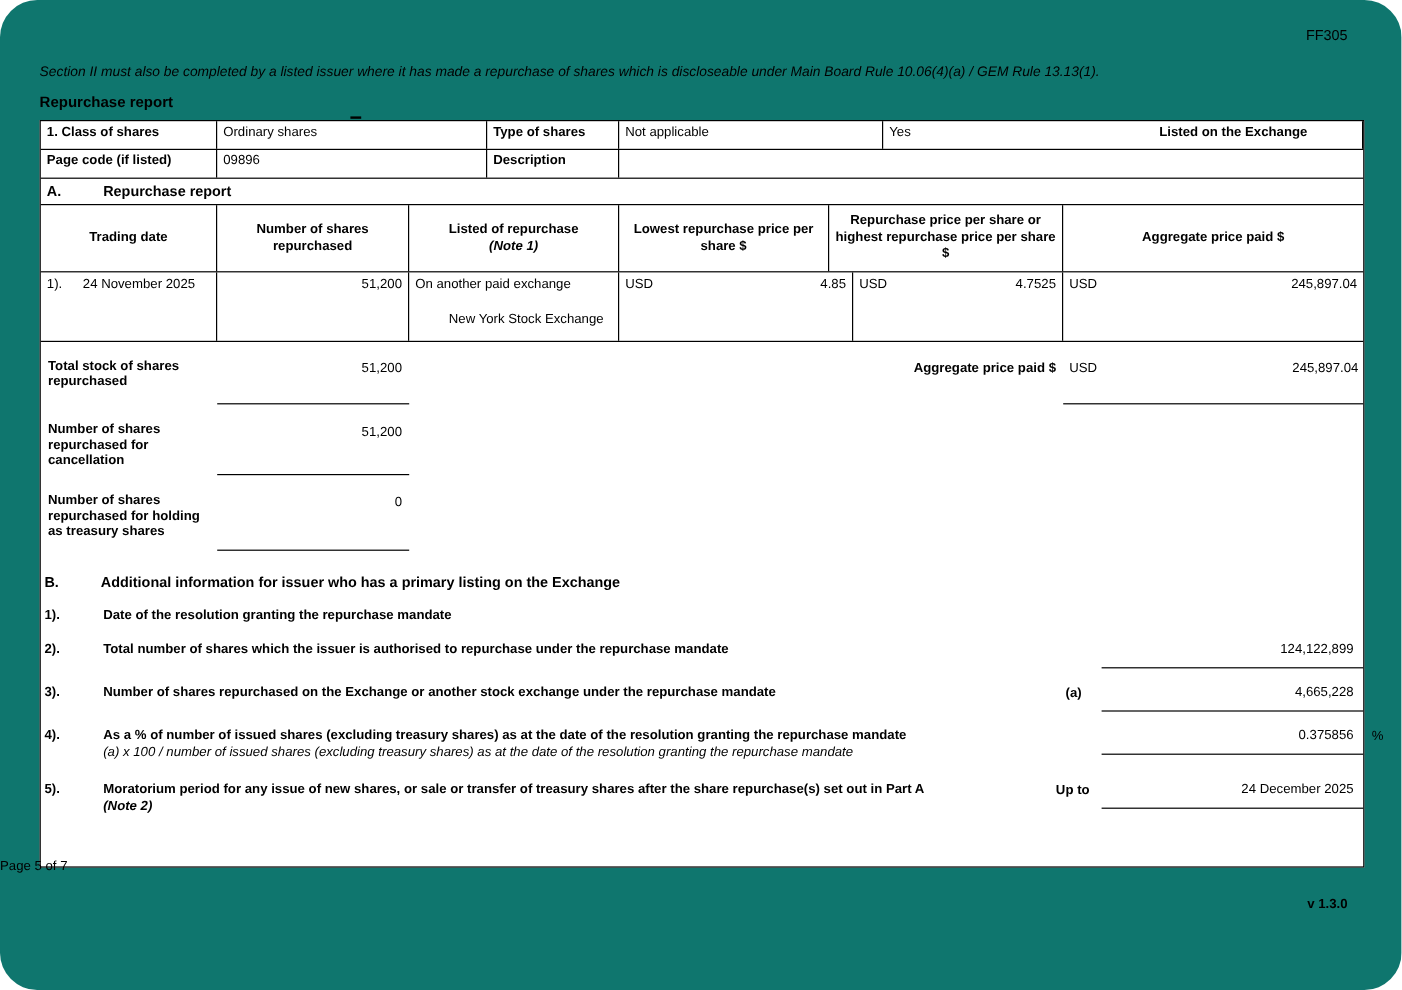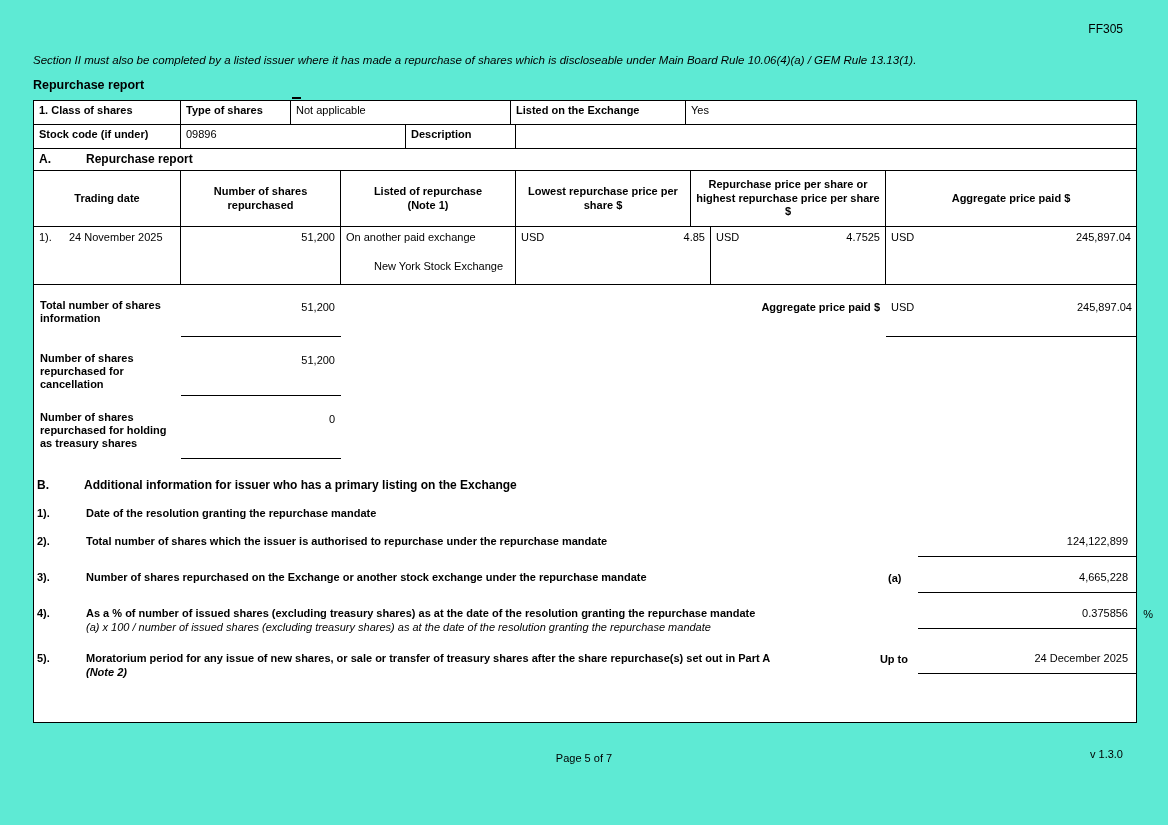--- a/index.html
+++ b/index.html
@@ -1,18 +1,18 @@
 <!DOCTYPE html>
 <html><head>
 <meta charset="utf-8">
 <style>
   * { margin:0; padding:0; box-sizing:border-box; }
   html,body { background:#ffffff; }
   body { font-family:"Liberation Sans", sans-serif; color:#000; }
-  .page { position:relative; width:1168px; height:825px; background:#5eead4; font-size:11px; line-height:1.25; overflow:hidden; }
+  .page { position:relative; width:1168px; height:825px; background:#0f766e; font-size:11px; line-height:1.25; overflow:hidden;border-radius:31px; }
 
   .form-code { position:absolute; top:22px; right:45px; font-size:12px; }
   .intro-note { position:absolute; top:53px; left:33px; font-style:italic; font-size:11.5px; white-space:nowrap; }
   .doc-title { position:absolute; top:78px; left:33px; font-weight:bold; font-size:12.5px; }
   .stray-mark { position:absolute; top:97px; left:292px; width:9px; height:2px; background:#000; }
 
   .form-table { position:absolute; top:100px; left:33px; width:1104px; border:1px solid #000; background:#fff; }
   .row { display:flex; border-bottom:1px solid #000; align-items:stretch; }
   .cell { border-right:1px solid #000; padding:3px 5px; overflow:hidden; }
   .cell.last { border-right:none; }
@@ -23,21 +23,21 @@
   .row-ah { height:22px; }
 
   .c1{width:147px} .c2{width:225px} .c3{width:110px} .c4{width:220px} .c5{width:175px} .c6{width:225px} .crest{width:620px}
   .t1{width:147px} .t2{width:160px} .t3{width:175px} .t4{width:195px} .t5{width:175px} .t6{width:250px}
 
   .sec-head { display:flex; font-weight:bold; font-size:12px; }
   .sec-letter { width:47px; font-weight:bold; }
 
   .thead { height:56px; }
   .th { font-weight:bold; display:flex; flex-direction:column; justify-content:center; align-items:center; text-align:center; padding:2px 4px; }
-  .note-it { }
+  .note-it { font-style:italic; }
 
   .drow { height:58px; }
   .drow .cell { padding-top:4px; }
   .d-date { display:flex; }
   .d-idx { width:30px; flex:none; }
   .d-num { text-align:right; }
   .m2 { margin-top:15px;margin-left:28px; }
   .price { display:flex; justify-content:space-between; align-items:flex-start; }
 
   .free-area { padding:14px 0 0 0; }
@@ -54,46 +54,47 @@
   .pb-text { flex:1; font-weight:bold; padding-right:10px; }
   .pb-note { font-weight:normal; font-style:italic; }
   .pb-note-b { font-weight:bold; font-style:italic; }
   .pb-marker { flex:none; width:30px; font-weight:bold; padding-top:1px; }
   .pb-prefix { flex:none; font-weight:bold; margin-right:10px; padding-top:1px; }
   .pb-value { flex:none; width:218px; border-bottom:1px solid #000; text-align:right; padding:0 8px 0 4px; height:22px; }
   .pb-suffix { position:absolute; right:-17px; top:1px; }
   .mt18 { margin-top:18px; }
   .pb-bottom-pad { height:42px; }
 
-  .footer-center { position:absolute; top:752px; left:0; width:100%; text-align:center; }
-  .footer-right { position:absolute; top:748px; right:45px; }
+  .footer-center { position:absolute; top:716px; left:0; width:100%; text-align:left; }
+  .footer-right { position:absolute; top:748px; right:45px;font-weight:bold; }
 </style>
 </head>
 <body>
 
 <div class="page">
 
   <div class="form-code">FF305</div>
   <div class="intro-note">Section II must also be completed by a listed issuer where it has made a repurchase of shares which is discloseable under Main Board Rule 10.06(4)(a) / GEM Rule 13.13(1).</div>
   <div class="doc-title">Repurchase report</div>
   <div class="stray-mark"></div>
 
   <div class="form-table">
 
 
     <div class="row row-cls">
       <div class="cell c1 bold">1. Class of shares</div>
+      <div class="cell c2">Ordinary shares</div>
       <div class="cell c3 bold">Type of shares</div>
       <div class="cell c4">Not applicable</div>
+      <div class="cell c6 last">Yes</div>
       <div class="cell c5 bold">Listed on the Exchange</div>
-      <div class="cell c6 last">Yes</div>
     </div>
 
     <div class="row row-stk">
-      <div class="cell c1 bold">Stock code (if under)</div>
+      <div class="cell c1 bold">Page code (if listed)</div>
       <div class="cell c2">09896</div>
       <div class="cell c3 bold">Description</div>
       <div class="cell crest last"></div>
     </div>
 
     <div class="row row-ah">
       <div class="cell full last sec-head">
         <span class="sec-letter">A.</span>
         <span>Repurchase report</span>
       </div>
@@ -131,21 +132,21 @@
       </div>
       <div class="cell t6 price last">
         <span>USD</span>
         <span>245,897.04</span>
       </div>
     </div>
 
     <div class="free-area">
 
       <div class="frow">
-        <div class="flabel">Total number of shares information</div>
+        <div class="flabel">Total stock of shares repurchased</div>
         <div class="fvalue h38">51,200</div>
         <div class="fagg-label">Aggregate price paid $</div>
         <div class="fagg-value">
           <span>USD</span>
           <span>245,897.04</span>
         </div>
       </div>
 
       <div class="frow">
         <div class="flabel">Number of shares repurchased for cancellation</div>

